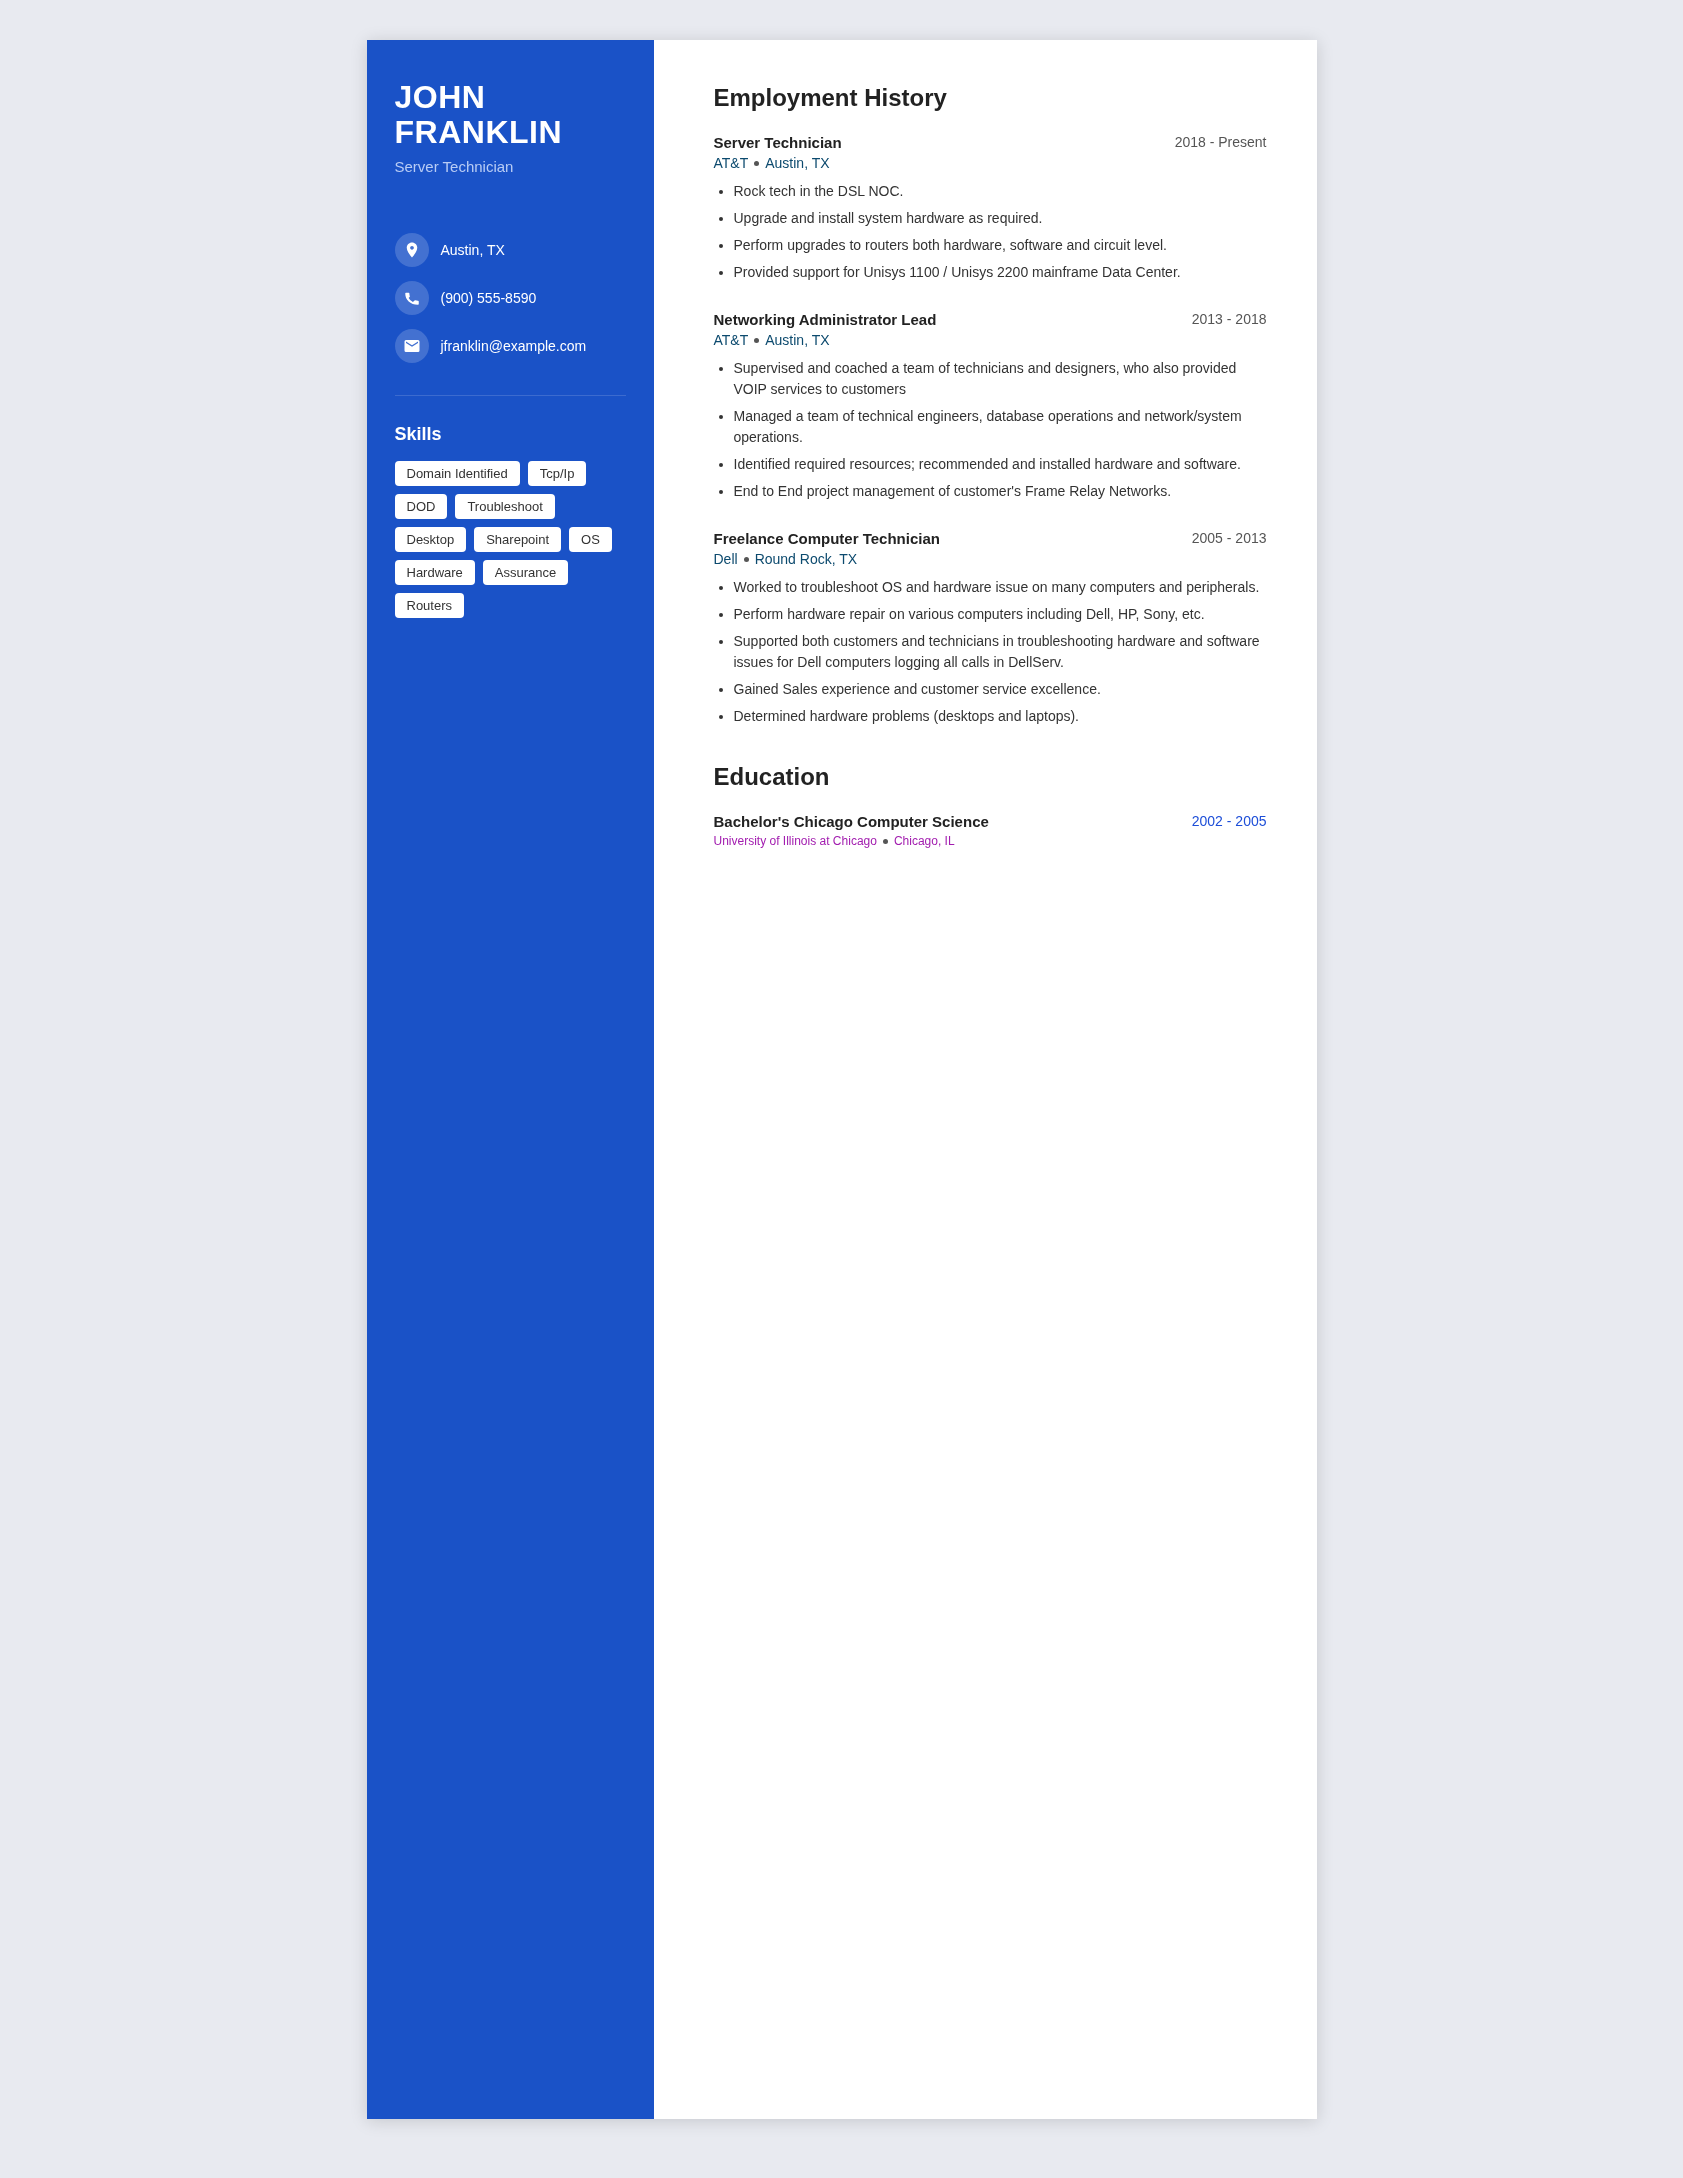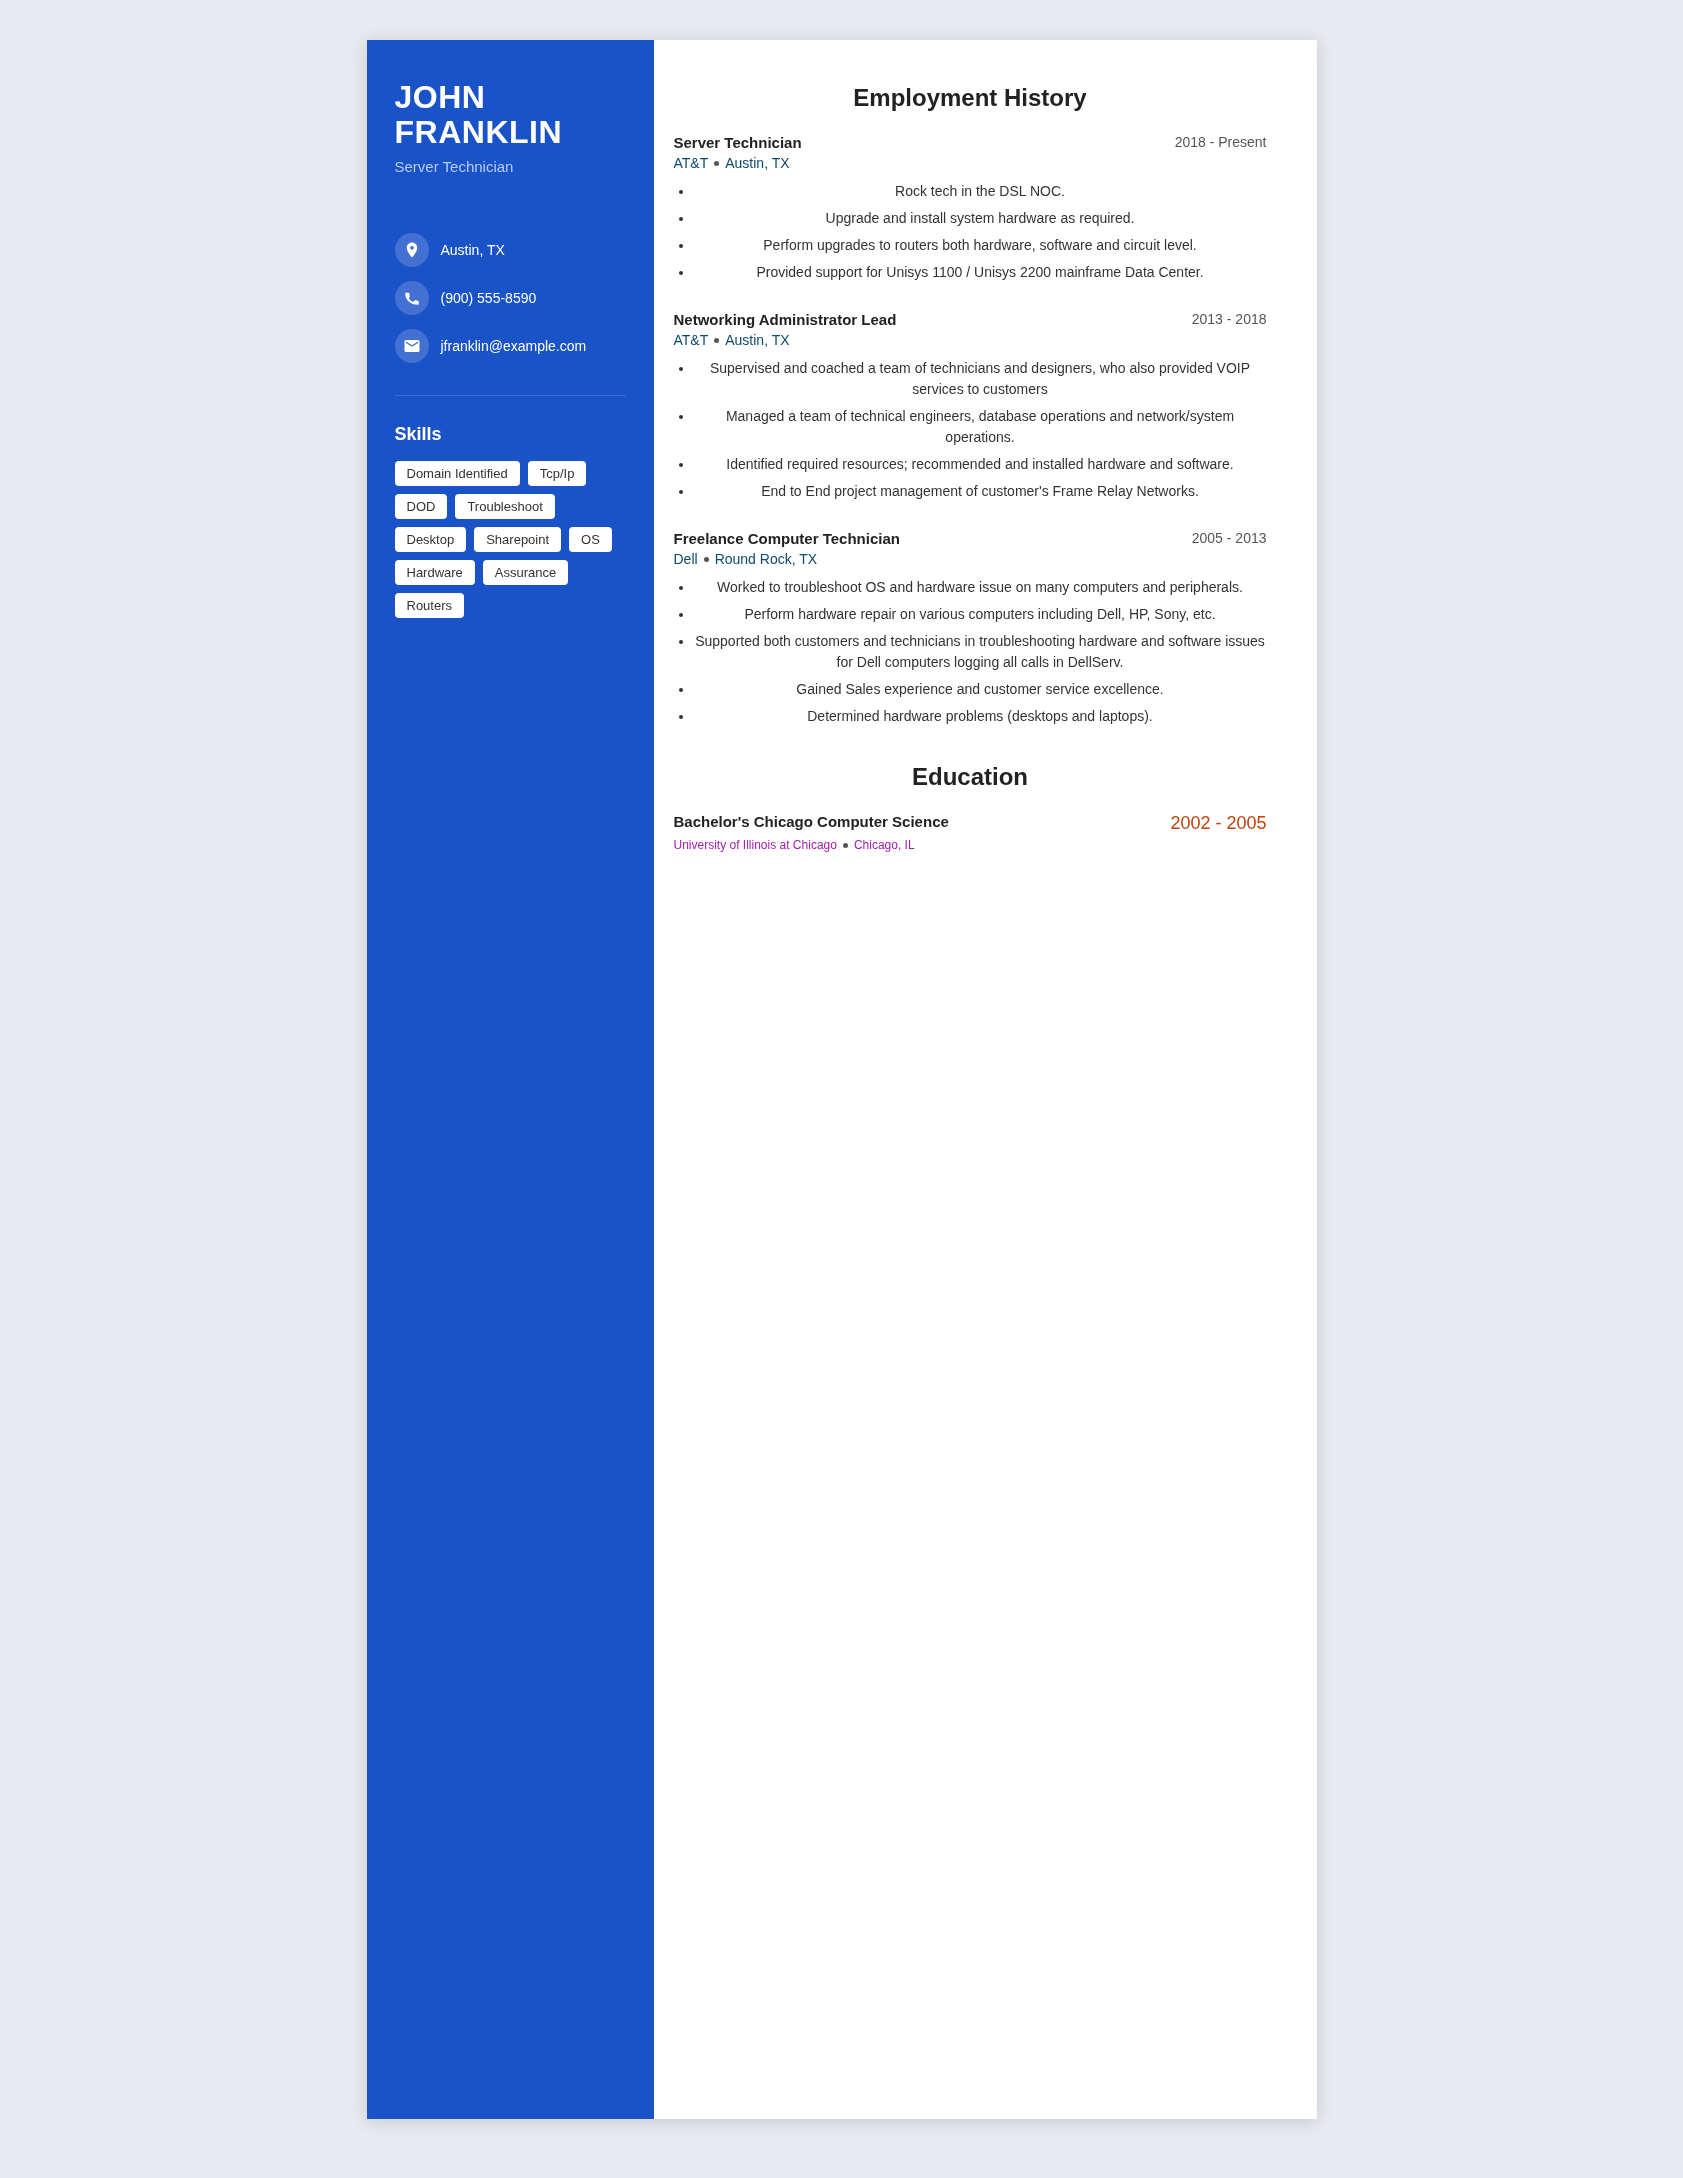--- a/index.html
+++ b/index.html
@@ -95,23 +95,22 @@
       background: #fff;
       color: #333;
       font-size: 13px;
       padding: 5px 12px;
       border-radius: 4px;
     }
 
     
     .main-content {
       flex: 1;
-      padding: 44px 50px 44px 20px;
+      padding: 44px 50px 44px 60px;
       background: #fff;
-      text-align: center;
     }
     .section-title {
       font-size: 24px;
       font-weight: 700;
       color: #222;
       margin-bottom: 22px;
       padding-bottom: 0;
     }
     .job-block {
       margin-bottom: 28px;
@@ -170,22 +169,22 @@
       display: flex;
       justify-content: space-between;
       align-items: flex-start;
     }
     .edu-title {
       font-size: 15px;
       font-weight: 700;
       color: #222;
     }
     .edu-dates {
-      font-size: 18px;
-      color: #c2410c;
+      font-size: 14px;
+      color: #1d4ed8;
       white-space: nowrap;
       margin-left: 12px;
     }
     .edu-school {
       font-size: 12px;
       color: #a21caf;
       margin-top: 4px;
       display: flex;
       align-items: center;
       gap: 6px;

